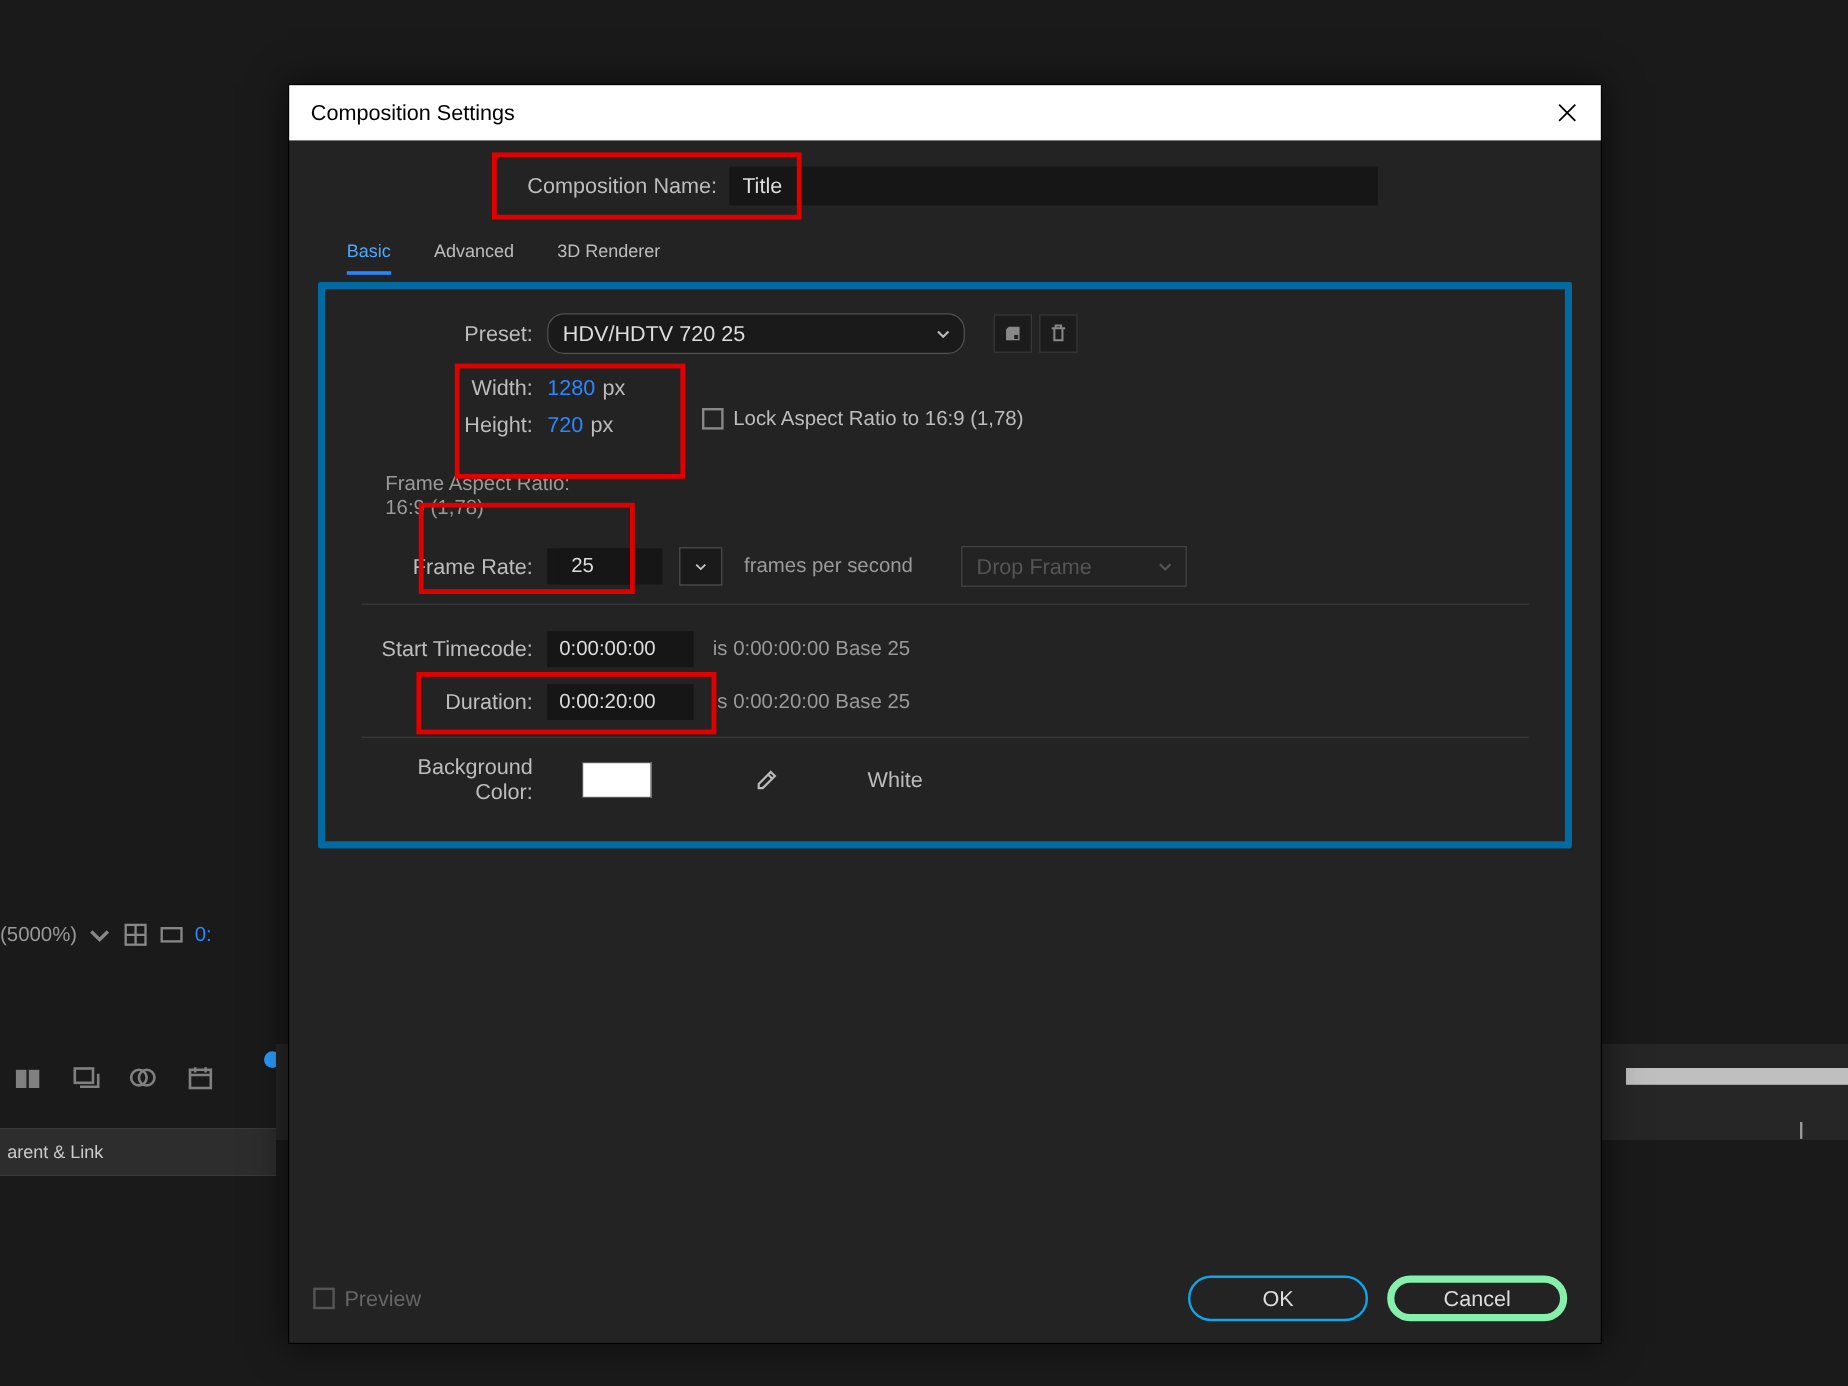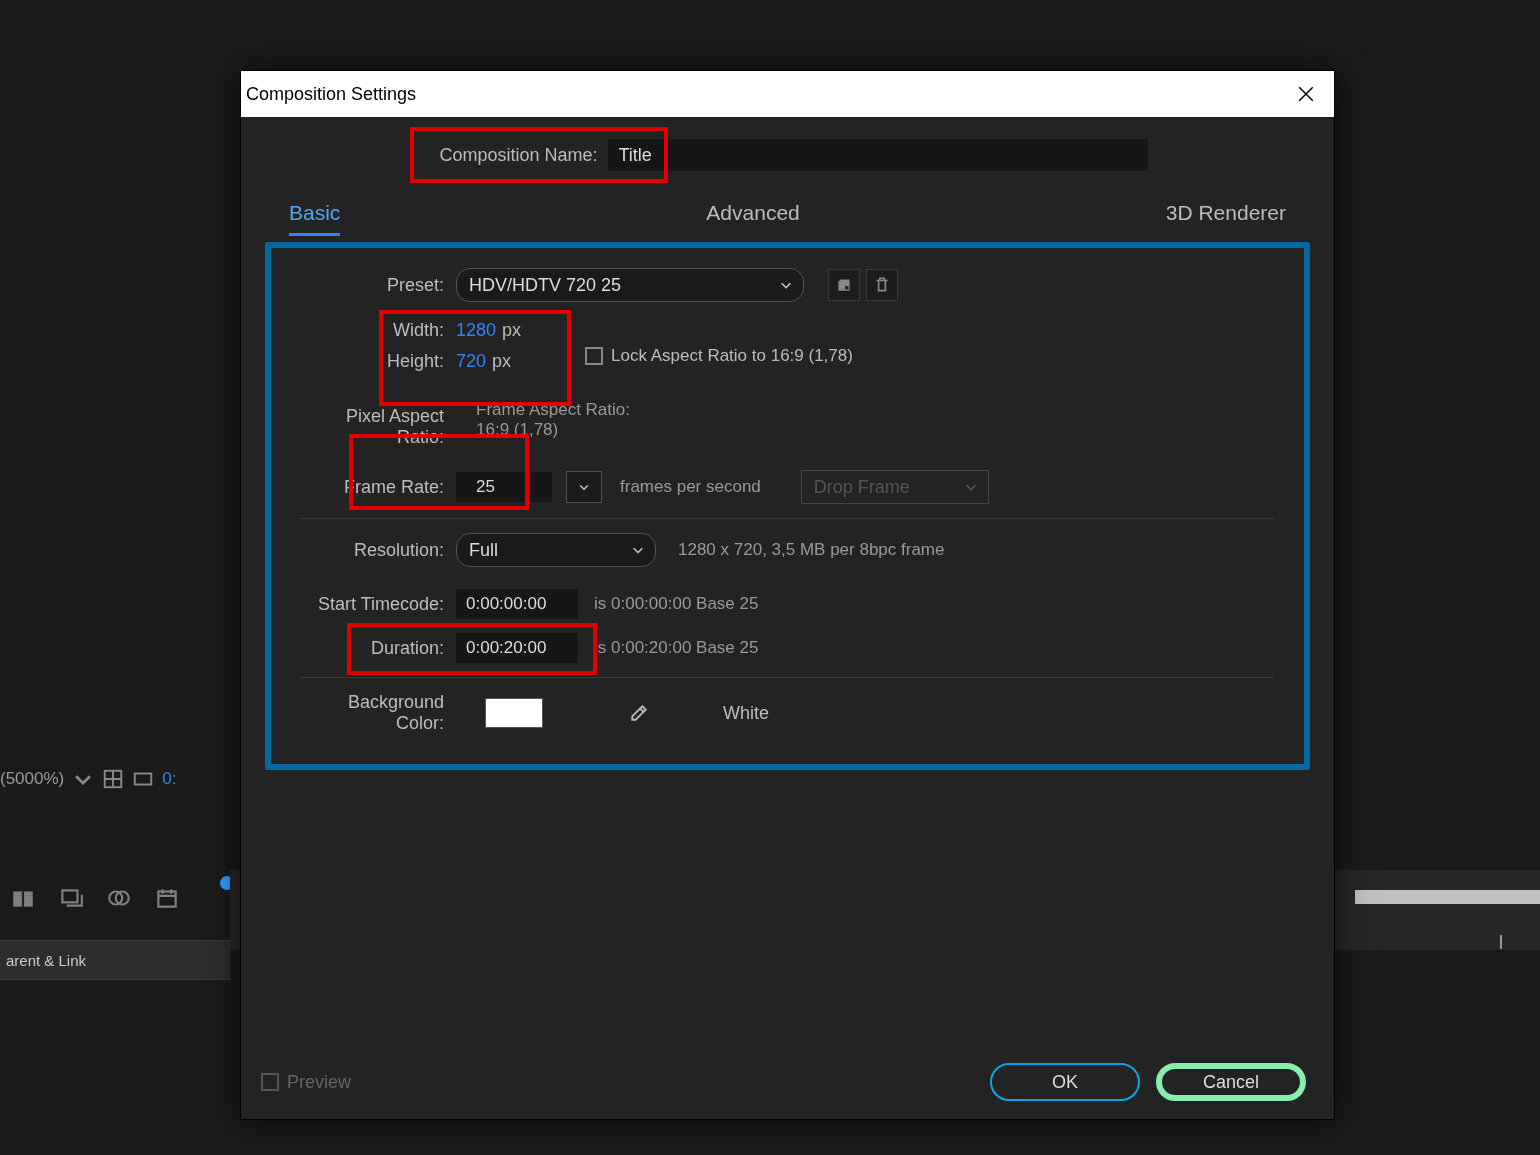--- a/index.html
+++ b/index.html
@@ -84,21 +84,21 @@
     background: #232323;
     border: 1px solid #000;
     box-shadow: 0 0 30px rgba(0,0,0,0.6);
   }
   .dialog-titlebar {
     height: 46px;
     background: #fff;
     color: #000;
     display: flex;
     align-items: center;
-    padding-left: 5px;
+    padding-left: 18px;
     font-size: 18px;
   }
   .titlebar-spacer { flex: 1; }
   .close-btn {
     width: 56px; height: 46px;
     display: flex;
     align-items: center;
     justify-content: center;
     cursor: pointer;
   }
@@ -143,22 +143,21 @@
     border: 4px solid #e00000;
     position: absolute;
     pointer-events: none;
     z-index: 50;
   }
 
   .tab-bar {
     padding: 10px 26px 6px 26px;
     display: flex;
     gap: 36px;
-    font-size: 21px;
-    justify-content: space-between;
+    font-size: 15px;
   }
   .tab { color: #bdbdbd; cursor: pointer; padding-bottom: 8px; }
   .tab.active { color: #4aa9ff; border-bottom: 3px solid #2b87ff; }
 
   .panel-frame {
     border: 6px solid #0369a1;
     border-radius: 2px;
     margin: 0 2px;
     padding: 20px 30px 20px 30px;
   }
@@ -430,21 +429,20 @@
           </div>
           <div class="hl-box" style="left:78px; top:-10px; width:192px; height:96px;"></div>
         </div>
         <div style="display:flex; align-items:center; margin-top:26px; margin-left:24px;">
           <span class="checkbox"></span>
           <span class="check-label">Lock Aspect Ratio to 16:9 (1,78)</span>
         </div>
       </div>
 
       <div class="row" style="margin-top:18px; align-items:flex-start;">
-        <div class="label labelcol-wide" style="padding-top:6px;">Pixel Aspect Ratio:</div>
         <div style="margin-left:20px;">
           <div class="muted">Frame Aspect Ratio:</div>
           <div class="muted">16:9 (1,78)</div>
         </div>
       </div>
 
       <div class="row" style="margin-top:22px; position:relative;">
         <div class="label labelcol">Frame Rate:</div>
         <div class="frame-rate-box">
           <input class="frame-rate-input" value="25" style="">
@@ -464,33 +462,20 @@
             <svg viewBox="0 0 16 16" fill="none" stroke="#555" stroke-width="2">
                 <path d="M3 6l5 5 5-5"></path>
               </svg>
           </span>
         </div>
         <div class="hl-box" style="left:48px; top:-36px; width:180px; height:76px;"></div>
       </div>
 
       <hr class="divider">
 
-      <div class="row" style="margin-top:8px;">
-        <div class="label labelcol">Resolution:</div>
-        <div class="select-like dim" style="width:200px;">
-          <span>Full</span>
-          <span class="chev">
-            <svg viewBox="0 0 16 16" fill="none" stroke="currentColor" stroke-width="2">
-                <path d="M3 6l5 5 5-5"></path>
-              </svg>
-          </span>
-        </div>
-        <div style="width:22px"></div>
-        <span class="muted">1280 x 720,  3,5 MB per 8bpc frame</span>
-      </div>
 
       <div class="row" style="margin-top:22px;">
         <div class="label labelcol">Start Timecode:</div>
         <input class="timecode-input" value="0:00:00:00" style="">
         <div style="width:16px"></div>
         <span class="muted">is 0:00:00:00  Base 25</span>
       </div>
 
       <div class="row" style="margin-top:14px; position:relative;">
         <div class="label labelcol">Duration:</div>

